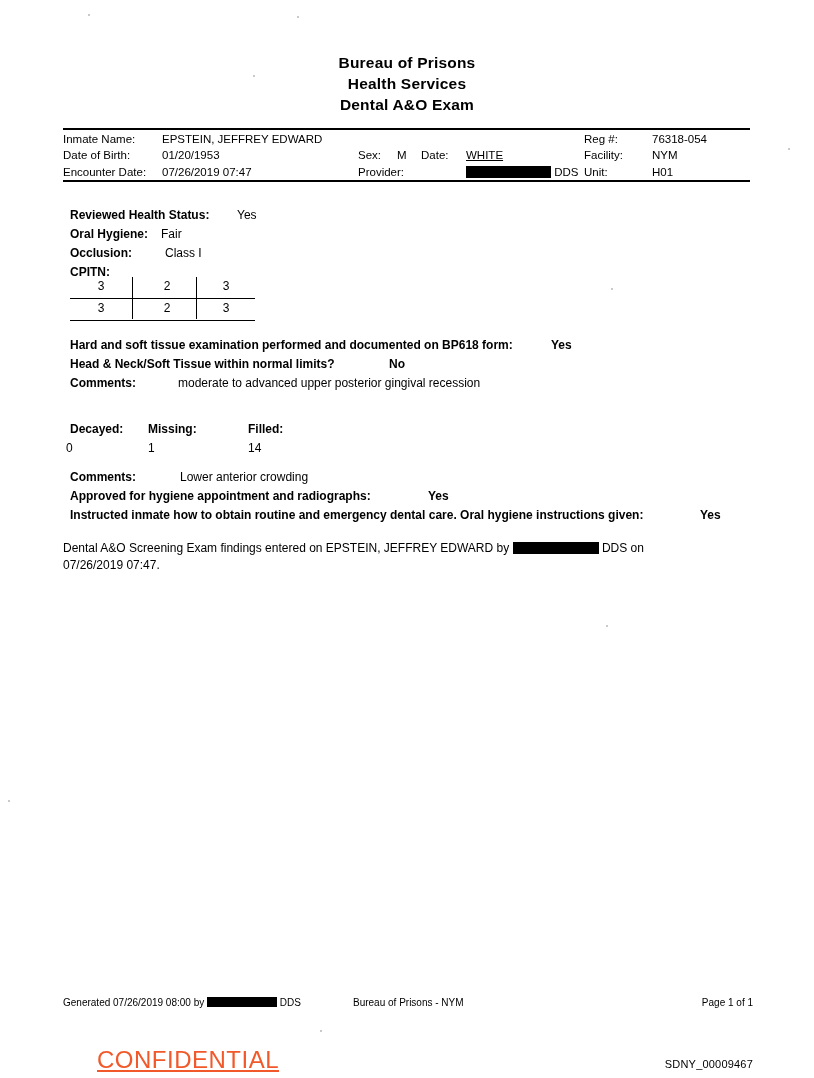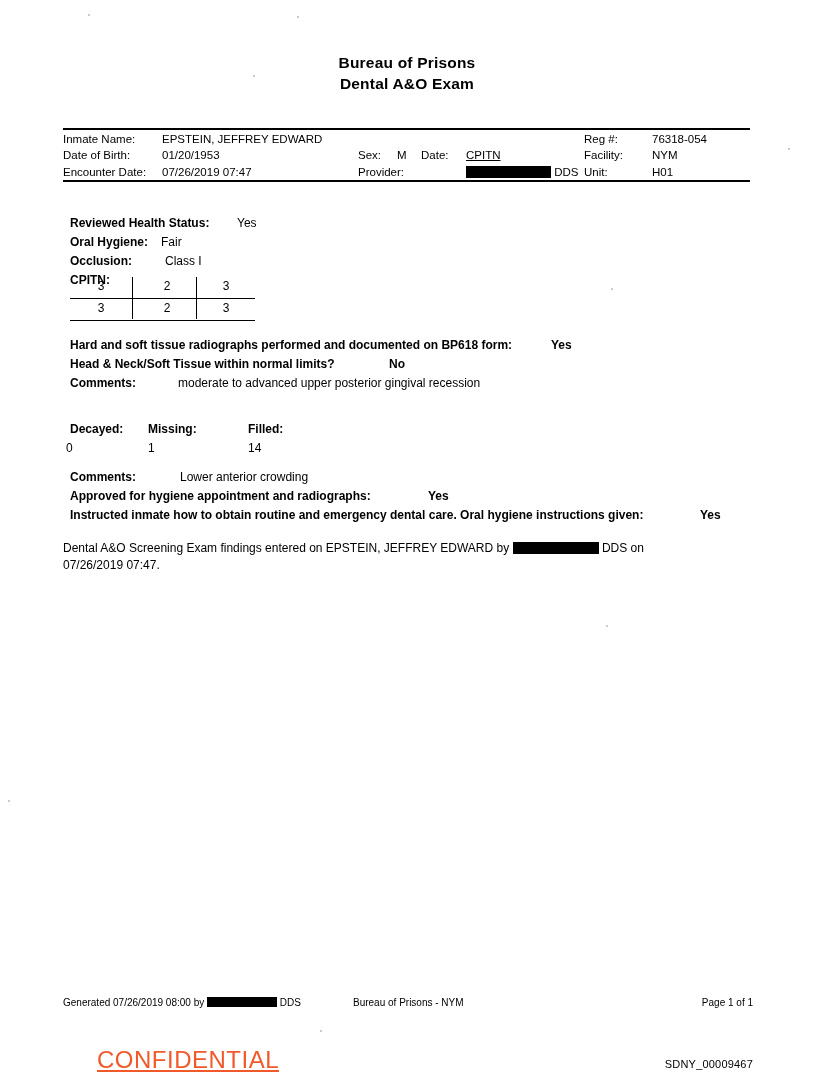--- a/index.html
+++ b/index.html
@@ -79,21 +79,21 @@
     vertical-align: -2px;
   }
   .redact.prov { width: 85px; }
   .redact.sig  { width: 86px; }
   .redact.gen  { width: 70px; height: 10px; vertical-align: -1px; }
 
   
   .body {
     position: absolute;
     left: 70px;
-    top: 216px;
+    top: 208px;
     width: 700px;
     font-size: 12px;
   }
   .line {
     position: relative;
     height: 19px;
     white-space: nowrap;
   }
   .b { font-weight: bold; }
 
@@ -198,40 +198,41 @@
   <div class="speckle" style="left:297px; top:16px;"></div>
   <div class="speckle" style="left:253px; top:75px;"></div>
   <div class="speckle" style="left:611px; top:288px;"></div>
   <div class="speckle" style="left:606px; top:625px;"></div>
   <div class="speckle" style="left:8px; top:800px;"></div>
   <div class="speckle" style="left:320px; top:1030px;"></div>
   <div class="speckle" style="left:788px; top:148px;"></div>
 
   <div class="doc-header">
     <div>Bureau of Prisons</div>
+    <div>Health Services</div>
     <div>Dental A&amp;O Exam</div>
   </div>
 
   <div class="rule top"></div>
   <div class="rule bottom"></div>
 
   <div class="demo">
     <div class="demo-row">
       <span class="c-label">Inmate Name:</span>
       <span class="c-value">EPSTEIN, JEFFREY EDWARD</span>
       <span class="c-right">Reg #:</span>
       <span class="c-rightv">76318-054</span>
     </div>
     <div class="demo-row">
       <span class="c-label">Date of Birth:</span>
       <span class="c-value">01/20/1953</span>
       <span class="c-mid1">Sex:</span>
       <span class="c-mid1v">M</span>
       <span class="c-mid2">Date:</span>
-      <span class="c-mid2v">CPITN</span>
+      <span class="c-mid2v">WHITE</span>
       <span class="c-right">Facility:</span>
       <span class="c-rightv">NYM</span>
     </div>
     <div class="demo-row">
       <span class="c-label">Encounter Date:</span>
       <span class="c-value">07/26/2019 07:47</span>
       <span class="c-mid1">Provider:</span>
       <span class="c-mid2v" style="left:403px; text-decoration:none;">
         <span class="redact prov"></span>
         <span>DDS</span>
@@ -274,21 +275,21 @@
     <div class="cpitn-row">
       <span class="cell c1">3</span>
       <span class="cell c2">2</span>
       <span class="cell c3">3</span>
     </div>
   </div>
 
   <div class="body" style="top:338px;">
 
     <div class="line">
-      <span class="f-lbl">Hard and soft tissue radiographs performed and documented on BP618 form:</span>
+      <span class="f-lbl">Hard and soft tissue examination performed and documented on BP618 form:</span>
       <span class="f-val b" style="left:481px;">Yes</span>
     </div>
 
     <div class="line">
       <span class="f-lbl">Head &amp; Neck/Soft Tissue within normal limits?</span>
       <span class="f-val b" style="left:319px;">No</span>
     </div>
 
     <div class="line">
       <span class="f-lbl">Comments:</span>

